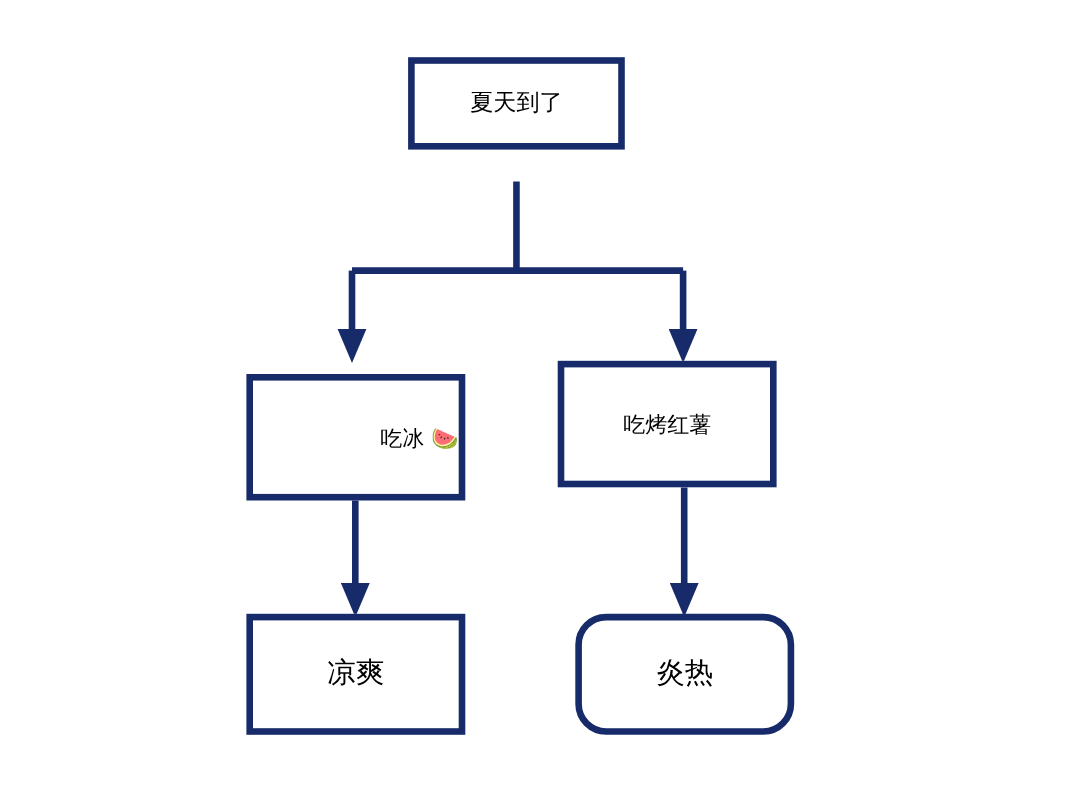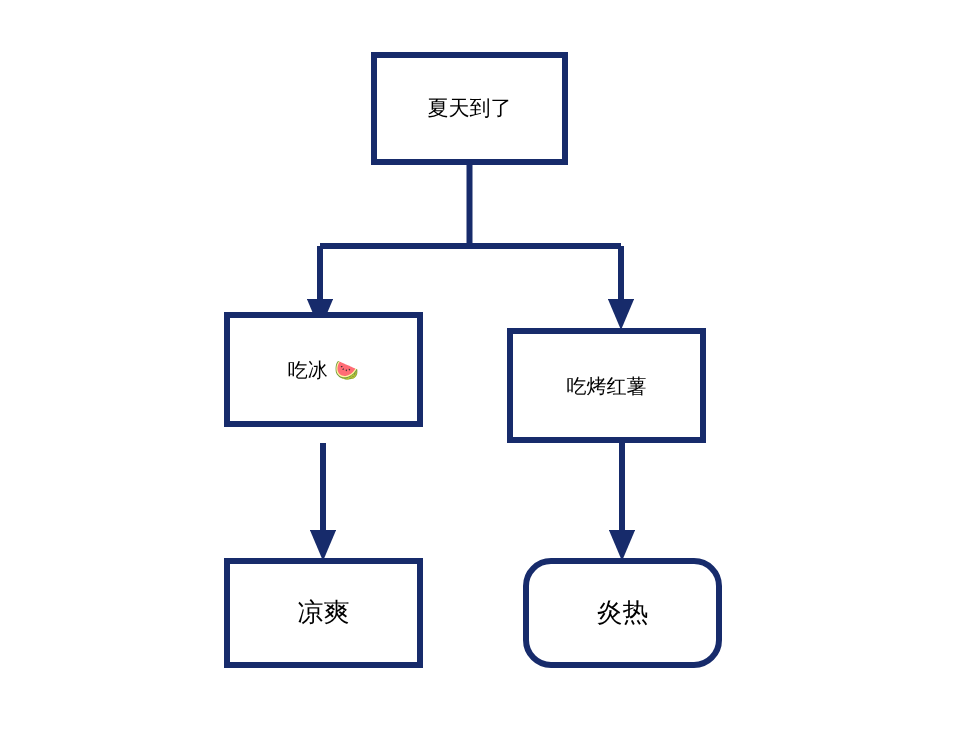--- a/index.html
+++ b/index.html
@@ -55,29 +55,30 @@
   
   .tier-root   { font-size: 21px; }
   .tier-mid    { font-size: 20px; }
   .tier-leaf   { font-size: 26px; }
 
   
   #node-root {
     left: 371px;
     top: 52px;
     width: 197px;
-    height: 113px;
+    height: 84px;
   }
 
   
   #node-ice {
     left: 224px;
-    top: 312px;
+    top: 340px;
     width: 199px;
     height: 115px;
+    justify-content: flex-end;
   }
   #node-potato {
     left: 507px;
     top: 328px;
     width: 199px;
     height: 115px;
   }
 
   
   #node-cool {

